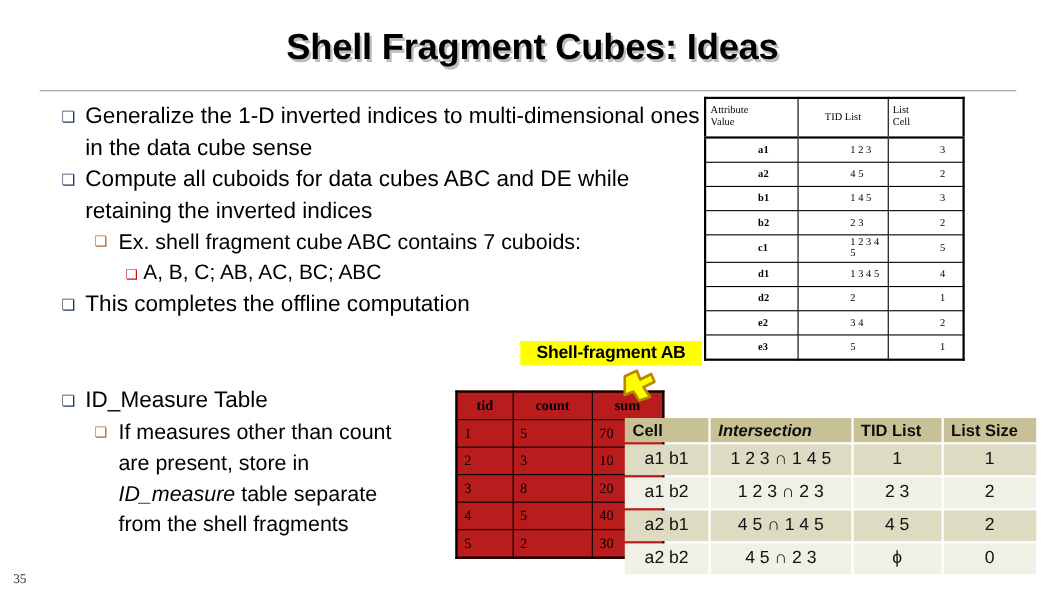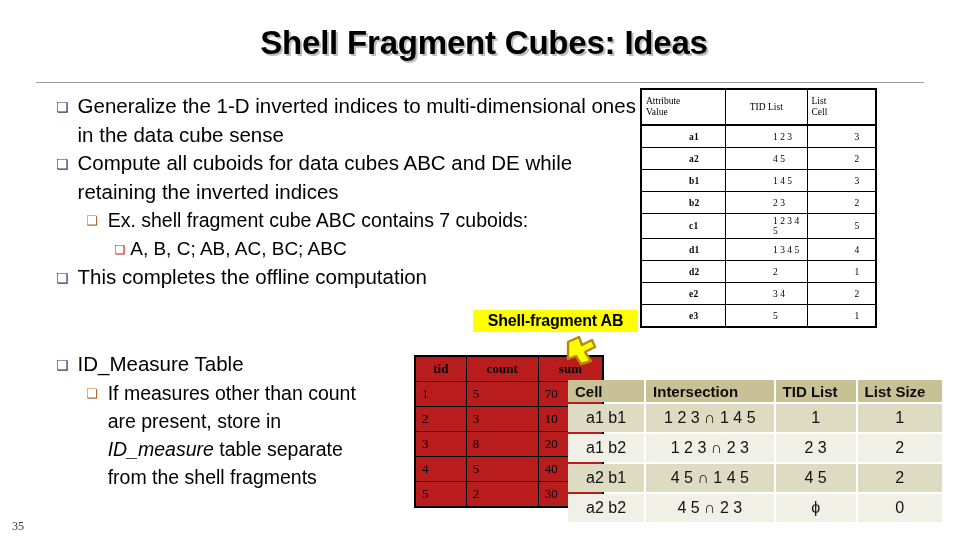--- a/index.html
+++ b/index.html
@@ -236,21 +236,21 @@
     font-size: 16px;
     color: #121212;
     height: 28px;
     padding: 0 18px;
     text-align: center;
     white-space: nowrap;
   }
   #cell-table tbody tr.r-odd td { background: #dedbc3; }
   #cell-table tbody tr.r-even td { background: #f1f0e7; }
   #cell-table .w-cell { width: 56px; }
-  #cell-table .w-sect { width: 102px; }
+  #cell-table .w-sect { width: 102px; font-style: italic; }
   #cell-table .w-tid  { width: 66px; }
   #cell-table .w-size { width: 70px; }
 </style>
 </head>
 <body>
 
 <div id="slide">
 
   <div id="slide-title">Shell Fragment Cubes: Ideas</div>
   <div id="title-rule"></div>

